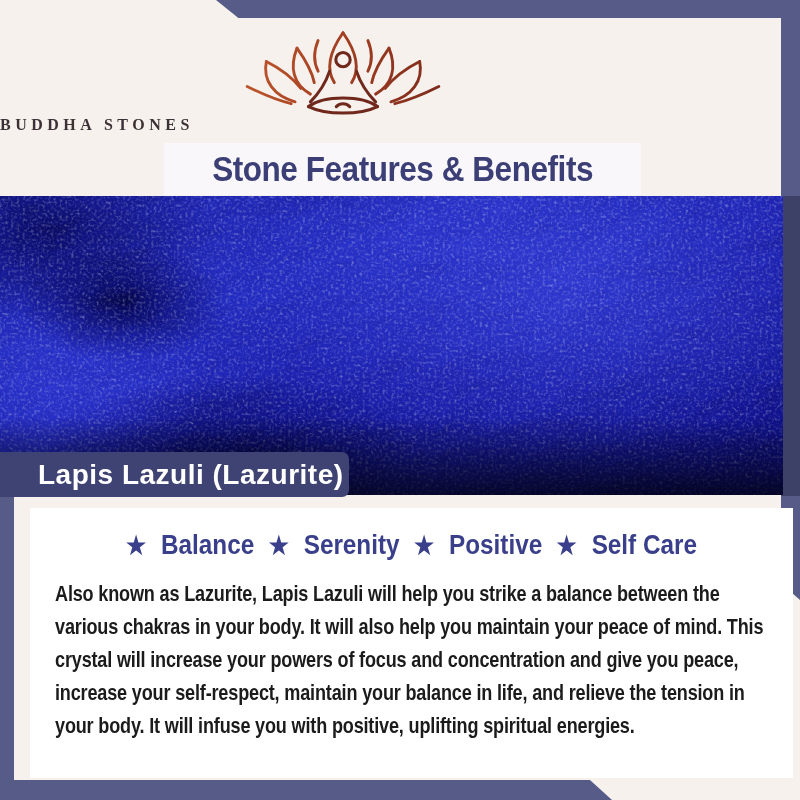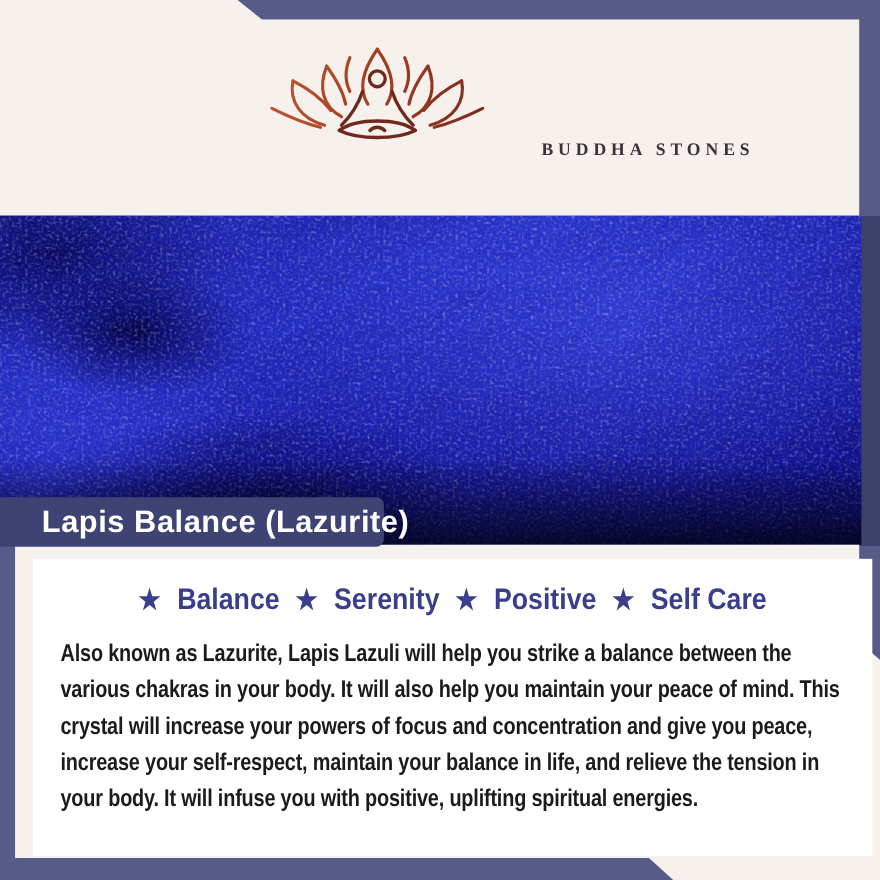--- a/index.html
+++ b/index.html
@@ -26,21 +26,21 @@
     position:absolute; left:0; top:197px; width:14px; height:603px;
     background:#575b87;
     clip-path:polygon(0 4%, 100% 0, 100% 100%, 0 100%);
   }
   .ribbon-bottom{
     position:absolute; left:0; top:780px; width:612px; height:20px;
     background:#575b87;
     clip-path:polygon(0 0, 96.4% 0, 100% 100%, 0 100%);
   }
   
-  .brand{position:absolute; left:0; top:16px; width:686px; text-align:right;}
+  .brand{position:absolute; left:0; top:4px; width:686px; text-align:left;}
   .lotus{display:block; margin:24px auto 0;}
   .brand-name{
     margin-top:-4px;
     font-family:"Liberation Serif", serif;
     font-size:16px; letter-spacing:4.5px; color:#3c3136; font-weight:600;
   }
   
   .banner{
     position:absolute; left:164px; top:143px; width:477px; height:52px;
     background:#f9f7fa; display:flex; align-items:center; justify-content:center;
@@ -141,20 +141,23 @@
         <path d="M96,45 C92,57 86,67 76,77"></path>
         <path d="M124,45 C128,57 134,67 144,77"></path>
         <path d="M74,82 C90,70 130,70 146,82"></path>
         <path d="M74,82 C92,91 128,91 146,82"></path>
         <path d="M103,82 C107,78 113,78 117,82"></path>
       </g>
     </svg>
     <div class="brand-name">BUDDHA STONES</div>
   </div>
 
+  <div class="banner">
+    <div class="title">Stone Features &amp; Benefits</div>
+  </div>
 
   <div class="stone-image">
     <svg class="tex tex-relief" width="100%" height="100%">
       <filter id="rockRelief">
         <feTurbulence type="fractalNoise" baseFrequency="0.013 0.02" numOctaves="4" seed="7"></feTurbulence>
         <feDiffuseLighting surfaceScale="5" diffuseConstant="1.05" lighting-color="#7b86ff">
           <feDistantLight azimuth="230" elevation="55"></feDistantLight>
         </feDiffuseLighting>
       </filter>
       <rect width="100%" height="100%" filter="url(#rockRelief)"></rect>
@@ -162,21 +165,21 @@
     <svg class="tex tex-sparkle" width="100%" height="100%">
       <filter id="rockSparkle">
         <feTurbulence type="fractalNoise" baseFrequency="0.35" numOctaves="2" seed="3"></feTurbulence>
         <feColorMatrix type="matrix" values="0 0 0 0 1  0 0 0 0 1  0 0 0 0 1  1.1 1.1 1.1 0 -1.6"></feColorMatrix>
       </filter>
       <rect width="100%" height="100%" filter="url(#rockSparkle)"></rect>
     </svg>
   </div>
 
   <div class="name-bar">
-    <div class="name">Lapis Balance (Lazurite)</div>
+    <div class="name">Lapis Lazuli (Lazurite)</div>
   </div>
 
   <div class="panel">
     <div class="features"><span class="star">★</span><span>&nbsp;Balance</span><span class="star">★</span><span>&nbsp;Serenity</span><span class="star">★</span><span>&nbsp;Positive</span><span class="star">★</span><span>&nbsp;Self Care</span></div>
     <p class="desc">Also known as Lazurite, Lapis Lazuli will help you strike a balance between the various chakras in your body. It will also help you maintain your peace of mind. This crystal will increase your powers of focus and concentration and give you peace, increase your self-respect, maintain your balance in life, and relieve the tension in your body. It will infuse you with positive, uplifting spiritual energies.</p>
   </div>
 
 </div>
 
 </body></html>

